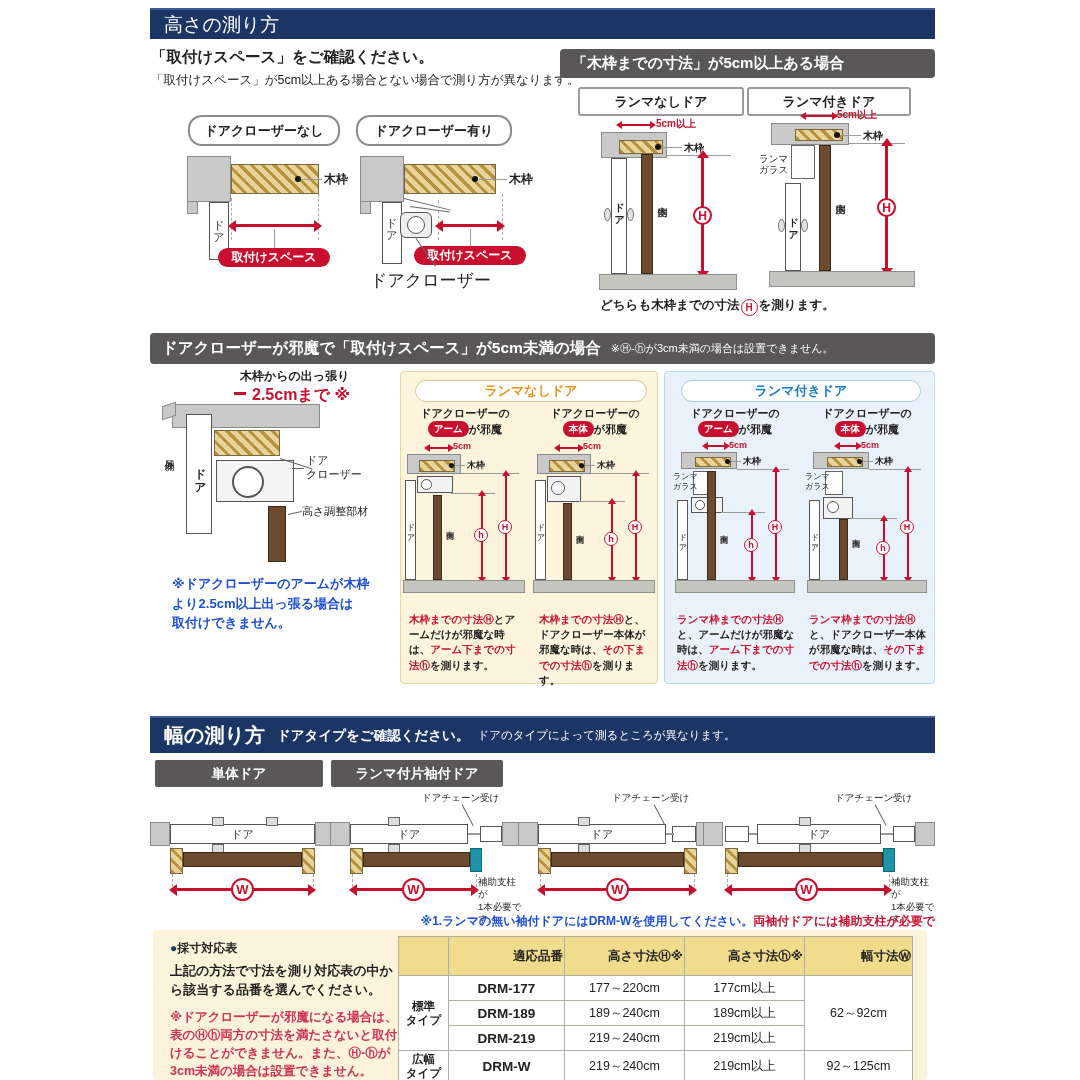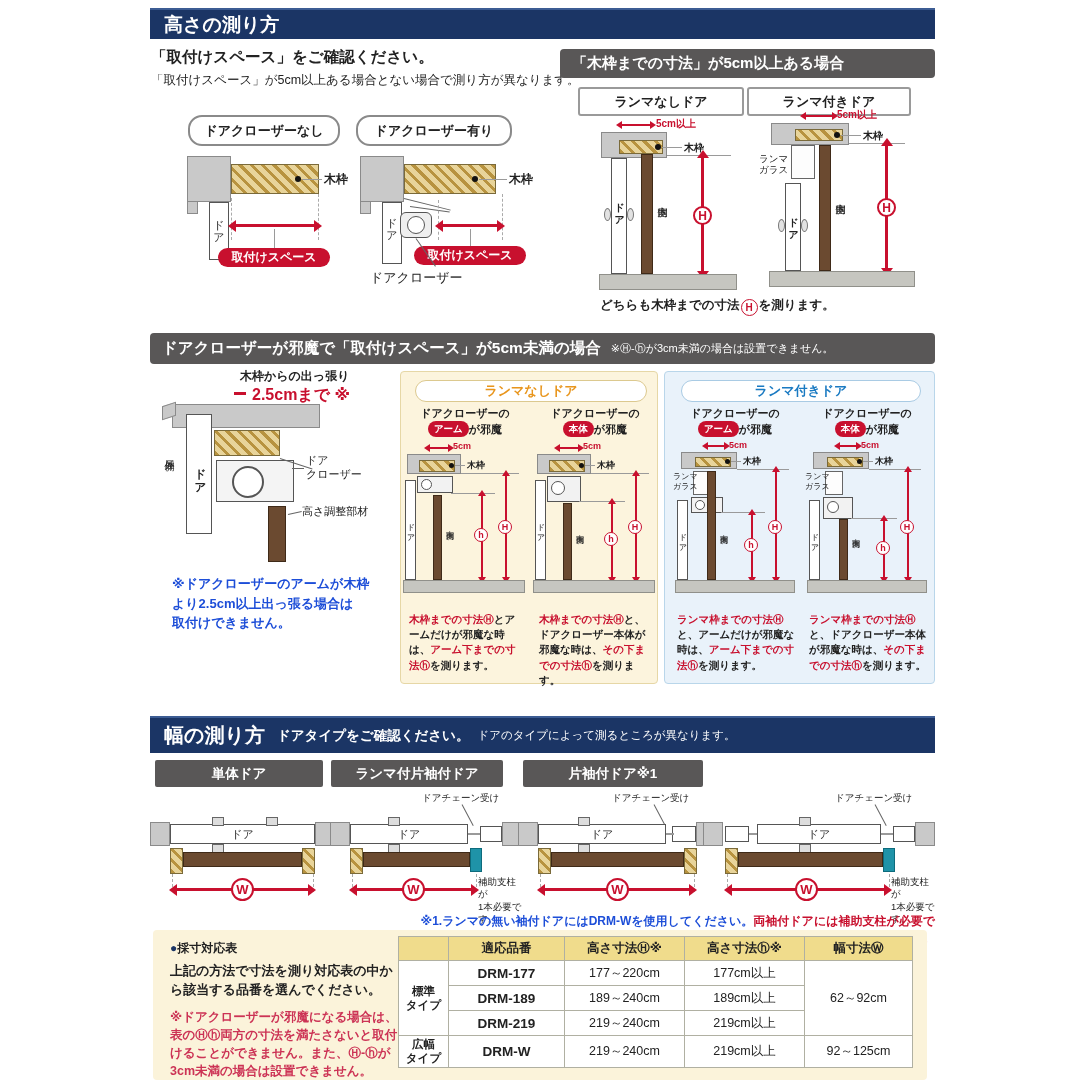--- a/index.html
+++ b/index.html
@@ -63,31 +63,31 @@
   .cream-box{position:absolute;background:#fcf4dd;border:1px solid #e6d7a6;border-radius:4px;box-sizing:border-box;}
   .blue-box{position:absolute;background:#e9f2fa;border:1px solid #b9d6ea;border-radius:4px;box-sizing:border-box;}
   .box-head{position:absolute;background:#fff;border-radius:11px;display:flex;align-items:center;
         justify-content:center;font-weight:bold;font-size:13px;}
   .col-head{position:absolute;text-align:center;font-size:11px;font-weight:bold;line-height:1.4;}
   .desc{position:absolute;font-size:10.5px;line-height:1.45;font-weight:bold;}
   
   table.spec{border-collapse:collapse;table-layout:fixed;}
   table.spec td,table.spec th{border:1px solid #b0b0a2;text-align:center;vertical-align:middle;
         box-sizing:border-box;background:#fff;}
-  table.spec th{background:#f0dc8c;font-size:12.5px;font-weight:bold;height:24px;}
+  table.spec th{background:#f0dc8c;font-size:12.5px;font-weight:bold;height:39px;text-align:right;}
   .tcell-item{font-weight:bold;font-size:13.5px;}
   .tcell-val{font-size:12.5px;}
   .tcell-type{font-size:11.5px;font-weight:bold;white-space:pre-line;line-height:1.25;}
 </style>
 </head>
 <body>
 
 <div id="page">
 
-  <div class="navy-bar" style="left:150px;top:8px;width:785px;height:31px;font-size:19px;font-weight:bold;">
+  <div class="navy-bar" style="left:150px;top:8px;width:785px;height:31px;font-size:19px;font-weight:normal;">
     <span>高さの測り方</span>
   </div>
 
   <div class="abs" style="left:151px;top:47px;font-size:15.5px;font-weight:bold;">「取付けスペース」をご確認ください。</div>
   <div class="abs" style="left:151px;top:72px;font-size:12.5px;">「取付けスペース」が5cm以上ある場合とない場合で測り方が異なります。</div>
 
   <div class="round-label" style="left:356px;top:115px;width:152px;height:27px;">ドアクローザー有り</div>
   <div class="round-label" style="left:188px;top:115px;width:148px;height:27px;">ドアクローザーなし</div>
 
   <div class="abs" style="left:175px;top:150px;width:180px;height:120px;">
@@ -118,21 +118,21 @@
     <div class="ptr" style="left:52px;top:48px;width:48px;transform:rotate(14deg);"></div>
     <div class="ptr" style="left:58px;top:56px;width:40px;transform:rotate(8deg);"></div>
     <div class="abs" style="left:48px;top:62px;width:30px;height:24px;background:#efefef;border:1px solid #555;border-radius:6px;"></div>
     <div class="abs" style="left:55px;top:66px;width:16px;height:16px;border:1.5px solid #555;border-radius:50%;background:#fff;"></div>
     <div class="dashv" style="left:86px;top:50px;height:40px;"></div>
     <div class="dashv" style="left:150px;top:44px;height:46px;"></div>
     <div class="arr-h" style="left:90px;top:74px;width:56px;"></div>
     <div class="guide" style="left:118px;top:79px;width:1px;height:17px;"></div>
     <div class="pill-red" style="left:62px;top:96px;width:112px;height:19px;font-size:12px;">取付けスペース</div>
     <div class="ptr" style="left:64px;top:88px;width:34px;transform:rotate(55deg);"></div>
-    <div class="abs" style="left:18px;top:119px;font-size:13px;">ドアクローザー</div>
+    <div class="abs" style="left:18px;top:119px;font-size:17px;">ドアクローザー</div>
   </div>
 
   <div class="gray-bar" style="left:560px;top:49px;width:375px;height:29px;font-size:15px;font-weight:bold;">
     <span>「木枠までの寸法」が5cm以上ある場合</span>
   </div>
   <div class="sq-label" style="left:578px;top:87px;width:162px;height:25px;">ランマなしドア</div>
   <div class="sq-label" style="left:747px;top:87px;width:160px;height:25px;">ランマ付きドア</div>
 
   <div class="abs" style="left:593px;top:112px;width:150px;height:182px;">
     <div class="arr-h sm" style="left:28px;top:12px;width:30px;"></div>
@@ -354,21 +354,20 @@
   <div class="abs" style="left:500px;top:689px;width:435px;text-align:right;font-size:12px;font-weight:bold;margin-top:46px;">※ランマ付きドアには広幅タイプ（DRM-W）は使用できません。</div>
 
   <div class="navy-bar" style="left:150px;top:716px;width:785px;height:37px;">
     <span style="font-size:20px;font-weight:bold;">幅の測り方</span>
     <span style="font-size:13.5px;font-weight:bold;margin-left:12px;">ドアタイプをご確認ください。</span>
     <span style="font-size:11.5px;margin-left:8px;">ドアのタイプによって測るところが異なります。</span>
   </div>
 
   <div class="type-btn" style="left:155px;top:760px;width:168px;">単体ドア</div>
   <div class="type-btn" style="left:331px;top:760px;width:172px;">ランマ付片袖付ドア</div>
-  <div class="type-btn" style="left:523px;top:760px;width:180px;">片袖付ドア※1</div>
 
   <div class="abs" style="left:150px;top:792px;width:185px;height:115px;">
     <div class="wall" style="left:0;top:30px;width:20px;height:24px;"></div>
     <div class="wall" style="left:165px;top:30px;width:20px;height:24px;"></div>
     <div class="doorw" style="left:20px;top:32px;width:145px;height:20px;display:flex;align-items:center;justify-content:center;font-size:11px;">ドア</div>
     <div class="abs" style="left:62px;top:25px;width:10px;height:7px;background:#ddd;border:1px solid #666;"></div>
     <div class="abs" style="left:62px;top:52px;width:10px;height:7px;background:#ddd;border:1px solid #666;"></div>
     <div class="abs" style="left:116px;top:25px;width:10px;height:7px;background:#ddd;border:1px solid #666;"></div>
     <div class="hatch" style="left:20px;top:56px;width:13px;height:26px;"></div>
     <div class="hatch" style="left:152px;top:56px;width:13px;height:26px;"></div>

